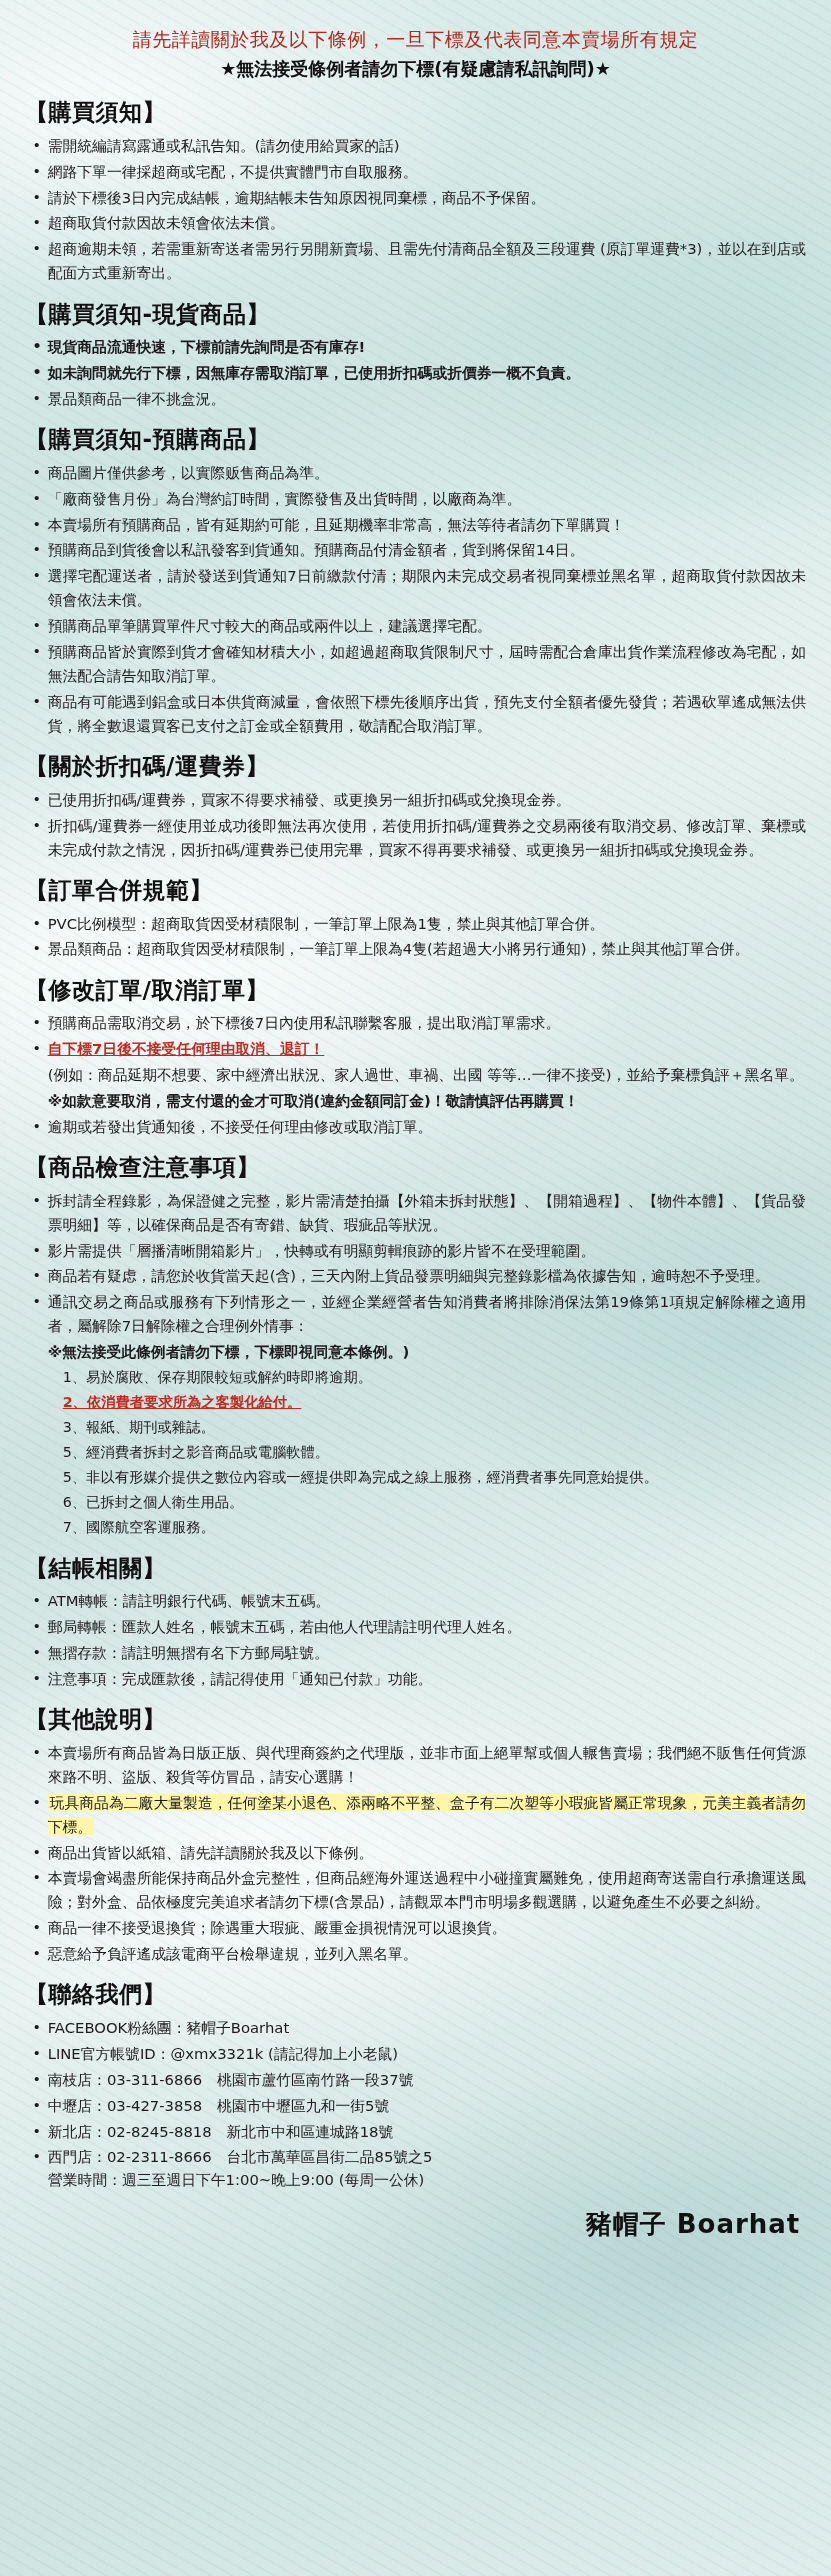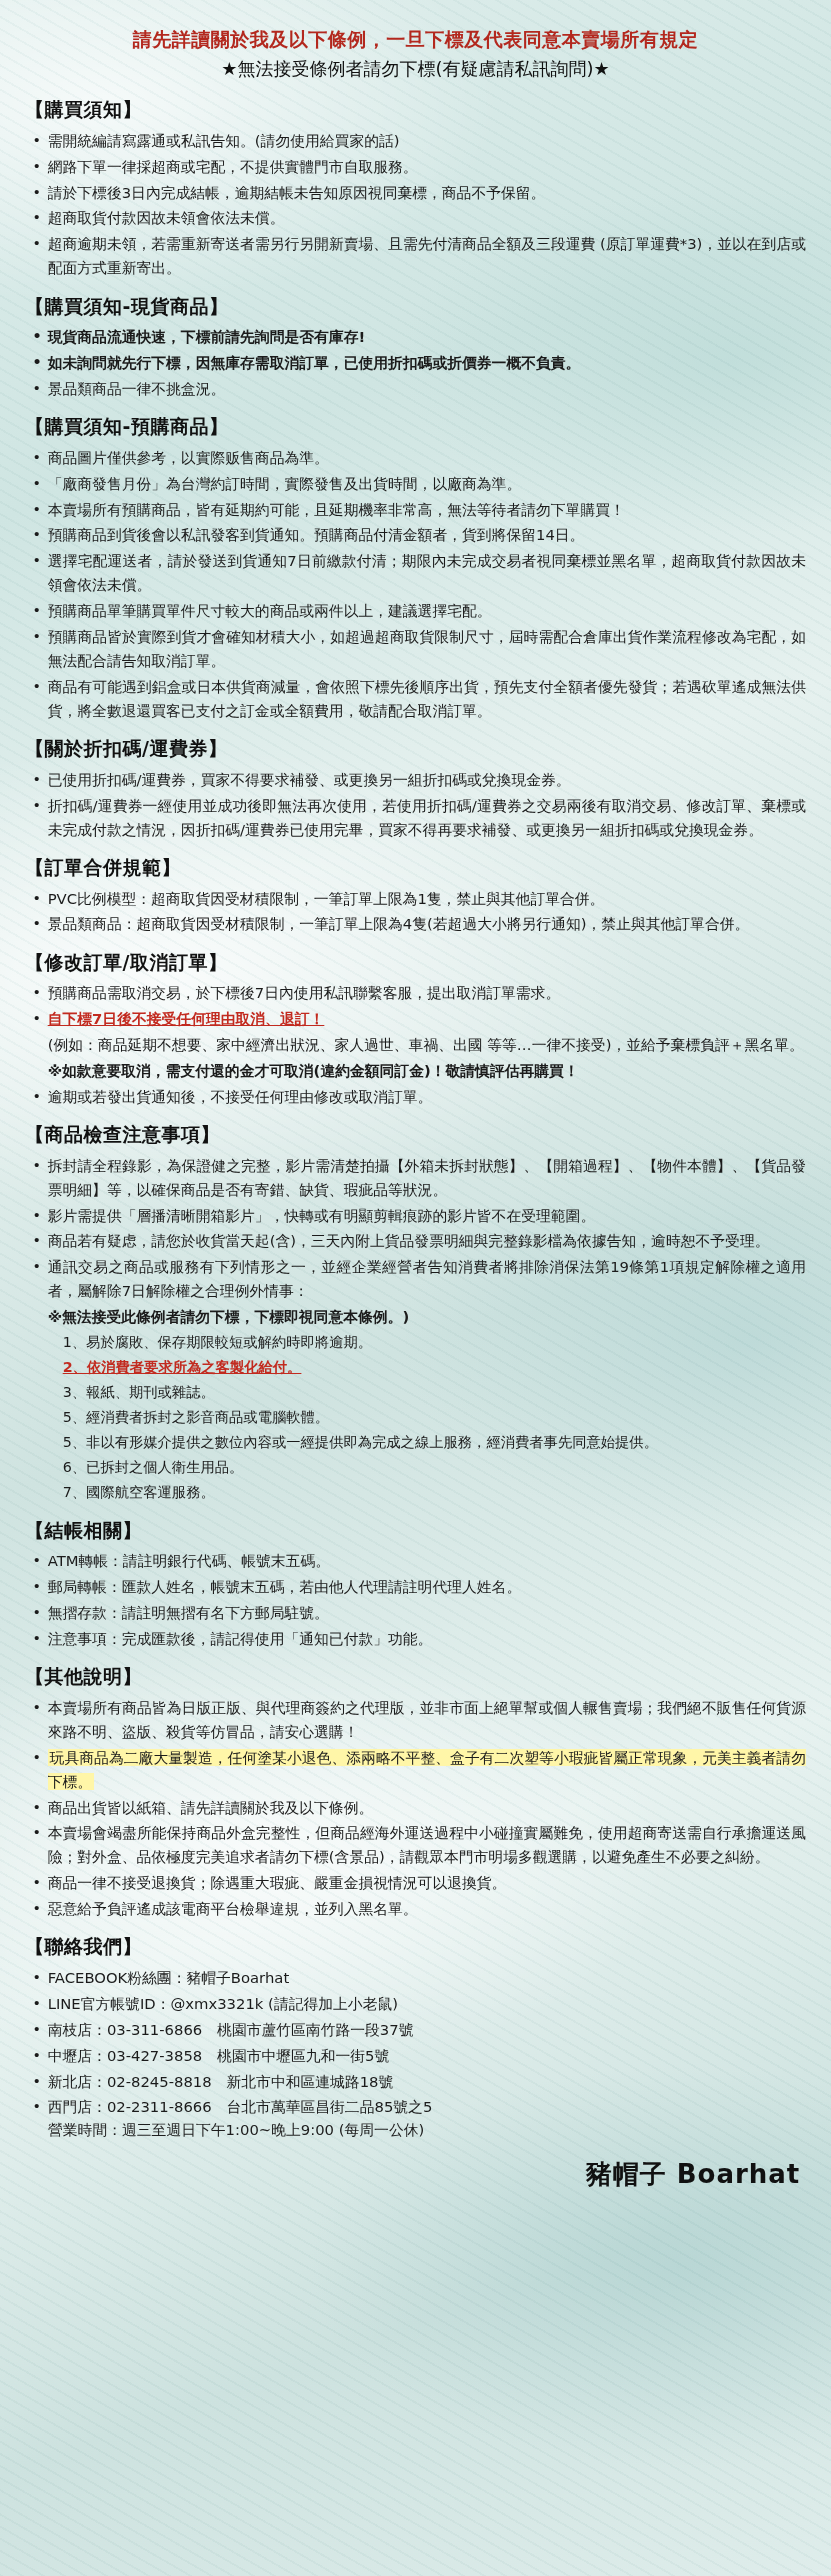--- a/index.html
+++ b/index.html
@@ -35,38 +35,38 @@
     background-image:
       repeating-linear-gradient(115deg, rgba(255,255,255,0.18) 0 2.9px, rgba(255,255,255,0) 2.9px 8.6px),
       repeating-linear-gradient(30deg, rgba(120,170,168,0.07) 0 1.9px, rgba(255,255,255,0) 1.9px 10.5px);
     mix-blend-mode: multiply;
   }
   #page > * { position: relative; z-index: 2; }
 
   .top-banner {
     text-align: center;
     color: #b3281e;
-    font-weight: bold;
+    font-weight: normal;
     font-size: 19px;
     letter-spacing: 0.5px;
     line-height: 1.5;
     margin: 7.6px 0 1.9px 0;
   }
   .top-banner-2 {
     text-align: center;
     color: #111;
-    font-weight: normal;
+    font-weight: bold;
     font-size: 18px;
     line-height: 1.5;
     margin: 1.9px 0 15.2px 0;
   }
 
   .section { margin: 0 0 11.4px 0; }
   .section-title {
-    font-size: 19px;
+    font-size: 23px;
     font-weight: bold;
     color: #111;
     margin: 13.3px 0 5.7px 0;
     letter-spacing: 0.5px;
   }
   ul.items {
     list-style: none;
     margin: 0;
     padding: 0 0 0 5.7px;
   }

